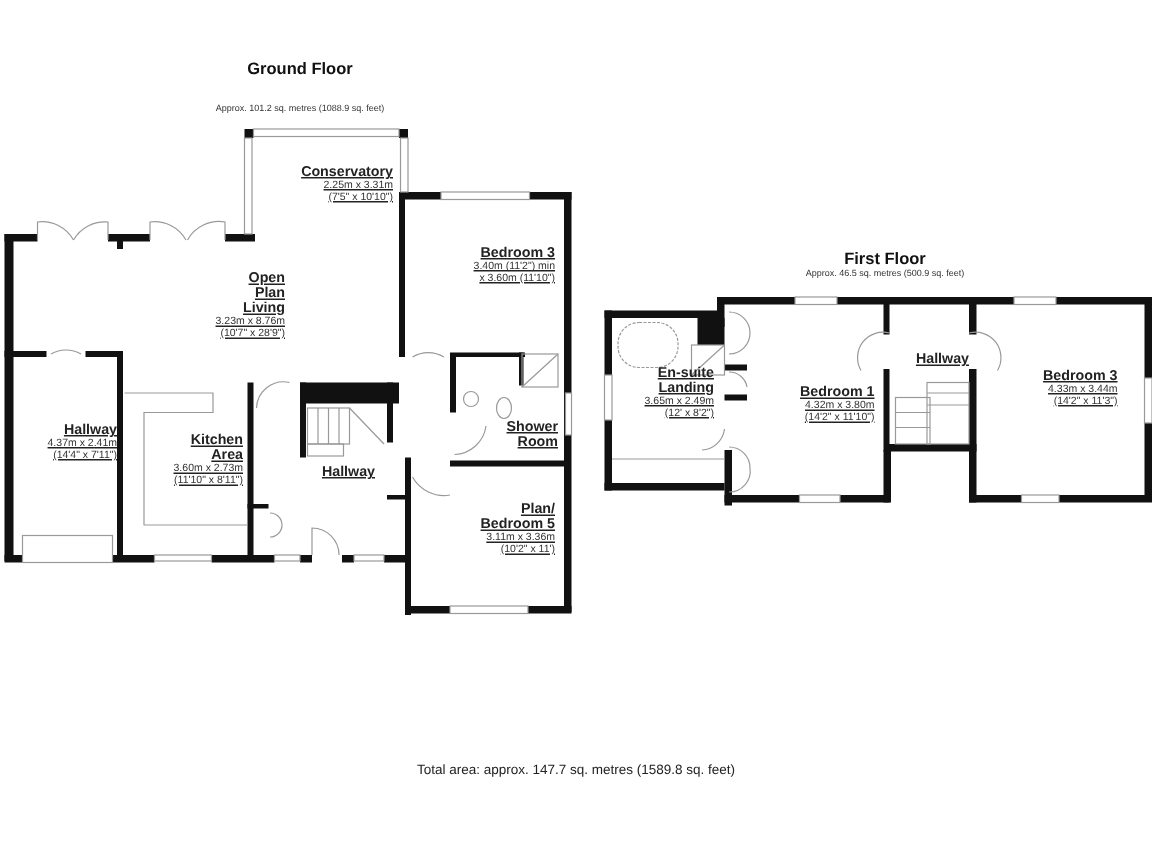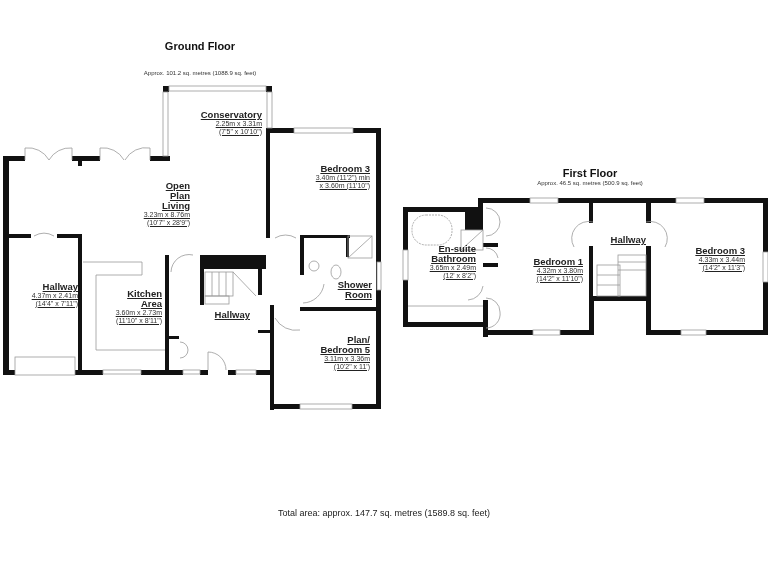--- a/index.html
+++ b/index.html
@@ -209,21 +209,21 @@
   <span class="name">Bedroom 5</span>
   <span class="dim">3.11m x 3.36m</span>
   <span class="dim">(10'2" x 11')</span>
 </div>
 
 <div class="floor-title" style="left:520px; top:167px; width:140px;">First Floor</div>
 <div class="floor-sub" style="left:500px; top:180px; width:180px;">Approx. 46.5 sq. metres (500.9 sq. feet)</div>
 
 <div class="room" style="left:410px; top:244px; width:66px;">
   <span class="name">En-suite</span>
-  <span class="name">Bathroom</span>
+  <span class="name">Landing</span>
   <span class="dim">3.65m x 2.49m</span>
   <span class="dim">(12' x 8'2")</span>
 </div>
 
 <div class="room" style="left:503px; top:257px; width:80px;">
   <span class="name">Bedroom 1</span>
   <span class="dim">4.32m x 3.80m</span>
   <span class="dim">(14'2" x 11'10")</span>
 </div>
 

